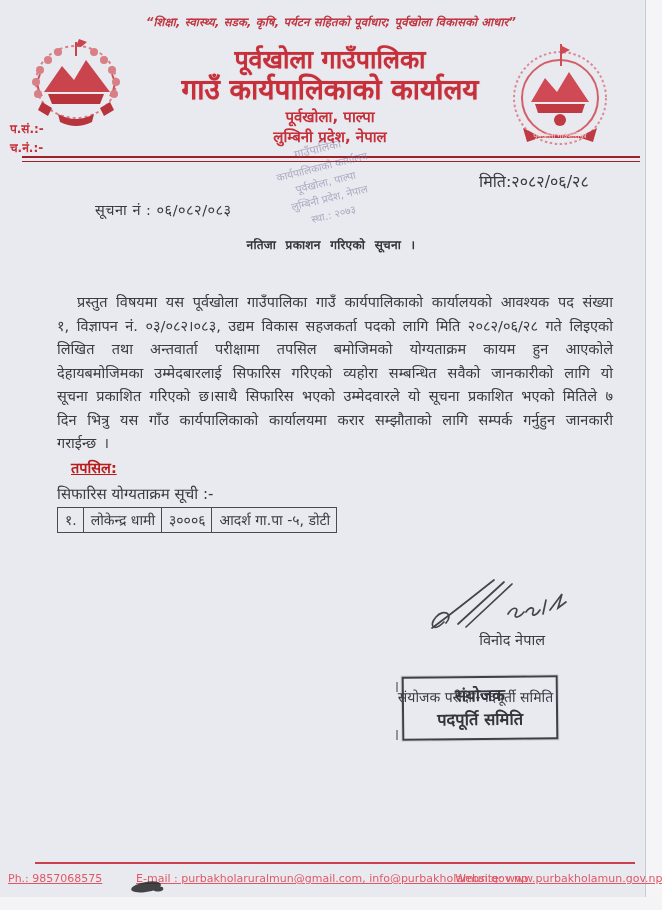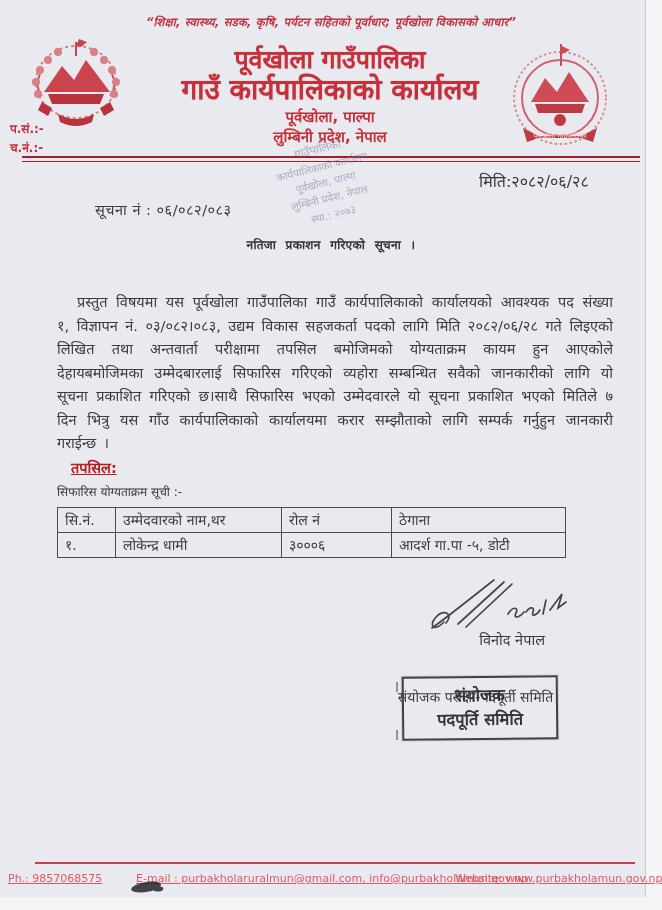--- a/index.html
+++ b/index.html
@@ -28,21 +28,21 @@
     transform:rotate(-14deg);color:#7d739c;opacity:.55;font-size:10.5px;line-height:1.55;}
   .round-stamp .rs-big{font-size:11.5px;}
   .date{left:479px;top:170px;font-size:16px;color:#3a3a42;}
   .notice-no{left:95px;top:199px;font-size:14.5px;color:#3a3a42;letter-spacing:.5px;}
   .heading{top:236px;left:0;width:100%;text-align:center;font-size:12px;
     font-weight:bold;color:#34343b;word-spacing:5px;letter-spacing:.3px;}
   .body-par{left:57px;top:275px;width:556px;font-size:14.5px;line-height:23.5px;
     text-align:justify;text-indent:20px;color:#3a3a42;word-spacing:2.5px;margin-top:16px;}
   .tapasil{left:71px;top:457px;font-size:14.5px;font-weight:bold;
     text-decoration:underline;color:#b91c1c;}
-  .list-label{left:57px;top:483px;font-size:12px;color:#3a3a42;}
+  .list-label{left:57px;top:483px;font-size:15px;color:#3a3a42;}
   
   table.result{position:absolute;left:57px;top:507px;border-collapse:collapse;}
   table.result th,table.result td{
     border:1.6px solid #4a4a52;font-size:14px;font-weight:400;
     text-align:left;padding:2px 6px 3px 7px;color:#3a3a42;white-space:nowrap;}
   .c0{width:44px;} .c1{width:152px;} .c2{width:96px;} .c3{width:160px;}
   
   .sig-svg{left:424px;top:570px;}
   .sig-name{left:400px;top:629px;width:145px;text-align:right;font-size:14.5px;color:#3a3a42;}
   .sig-title{left:378px;top:651px;width:195px;text-align:center;font-size:14px;color:#3a3a42;margin-top:36px;}
@@ -137,26 +137,20 @@
 <div class="abs date">मिति:२०८२/०६/२८</div>
 <div class="abs notice-no">सूचना नं : ०६/०८२/०८३</div>
 
 <div class="abs heading">नतिजा प्रकाशन गरिएको सूचना ।</div>
 <div class="abs body-par">प्रस्तुत विषयमा यस पूर्वखोला गाउँपालिका गाउँ कार्यपालिकाको कार्यालयको आवश्यक पद संख्या १, विज्ञापन नं. ०३/०८२।०८३, उद्यम विकास सहजकर्ता पदको लागि मिति २०८२/०६/२८ गते लिइएको लिखित तथा अन्तवार्ता परीक्षामा तपसिल बमोजिमको योग्यताक्रम कायम हुन आएकोले देहायबमोजिमका उम्मेदबारलाई सिफारिस गरिएको व्यहोरा सम्बन्धित सवैको जानकारीको लागि यो सूचना प्रकाशित गरिएको छ।साथै सिफारिस भएको उम्मेदवारले यो सूचना प्रकाशित भएको मितिले ७ दिन भित्रु यस गाँउ कार्यपालिकाको कार्यालयमा करार सम्झौताको लागि सम्पर्क गर्नुहुन जानकारी गराईन्छ ।</div>
 <div class="abs tapasil">तपसिल:</div>
 <div class="abs list-label">सिफारिस योग्यताक्रम सूची :-</div>
 
 <table class="result">
   <tbody>
-      <tr>
-    <th class="c0">सि.नं.</th>
-    <th class="c1">उम्मेदवारको नाम,थर</th>
-    <th class="c2">रोल नं</th>
-    <th class="c3">ठेगाना</th>
-  </tr>
   <tr>
     <td>१.</td>
     <td>लोकेन्द्र धामी</td>
     <td>३०००६</td>
     <td>आदर्श गा.पा -५, डोटी</td>
   </tr>
 </tbody>
   </table>
 
 <svg class="abs sig-svg" width="145" height="62" viewBox="0 0 145 62">

